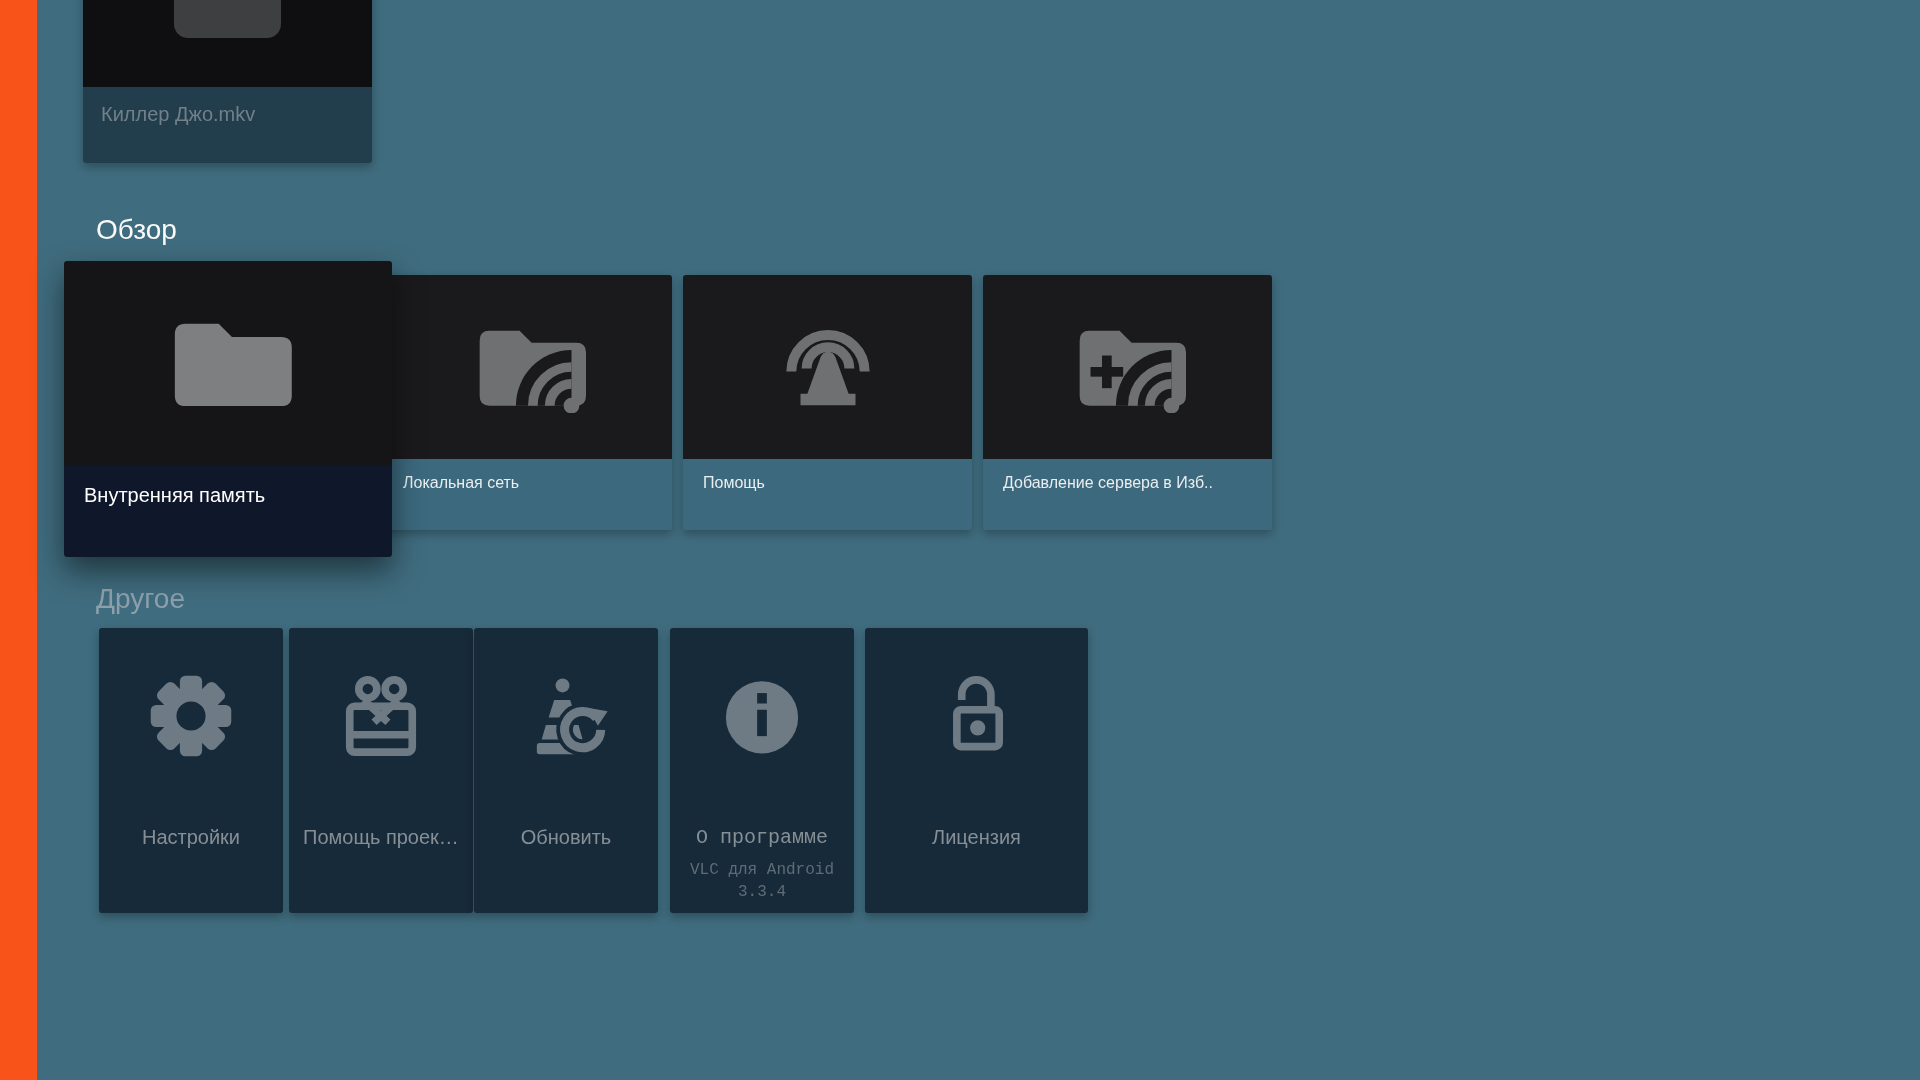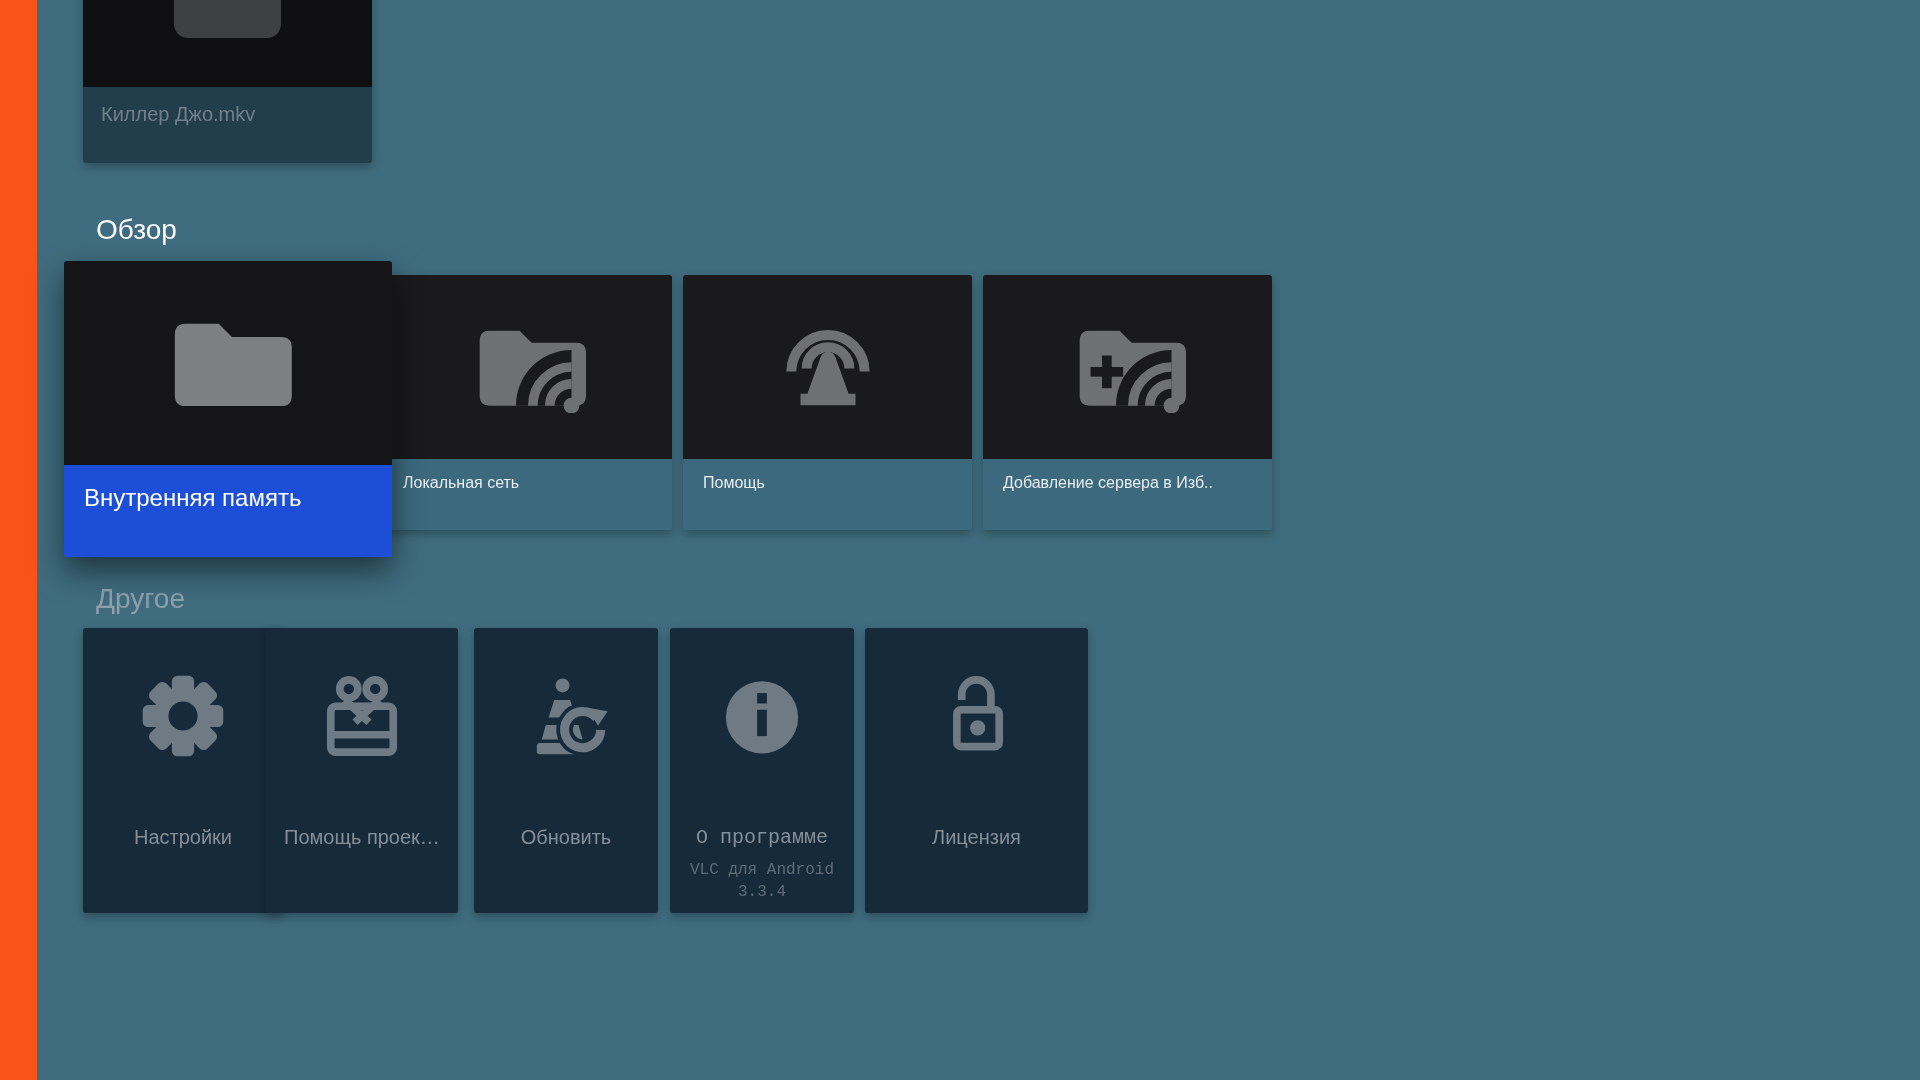--- a/index.html
+++ b/index.html
@@ -24,26 +24,26 @@
   .section-title{position:absolute;left:96px;font-size:28px;line-height:34px;}
   .title-browse{top:213px;color:#FAFAFA;}
   .title-other{top:582px;color:#8DA0AB;}
 
   
   .browse-card{top:275px;width:289px;height:255px;z-index:1;}
   .browse-thumb{height:184px;background:#1A1A1C;color:#6F7072;--icon-bg:#1A1A1C;}
   .browse-label{height:71px;background:#3C697E;padding:15px 20px 0;color:#E9EEF0;font-size:16px;white-space:nowrap;}
   .card-focused{left:64px;top:261px;width:328px;height:296px;z-index:3;box-shadow:0 14px 30px rgba(0,0,0,0.5);}
   .card-focused .browse-thumb{height:204px;background:#151517;color:#7E7F81;--icon-bg:#151517;}
-  .card-focused .browse-label{height:92px;background:#1d4ed8;padding:19px 20px 0;color:#FFFFFF;font-size:24px;}
+  .card-focused .browse-label{height:92px;background:#0f172a;padding:19px 20px 0;color:#FFFFFF;font-size:20px;}
   .pos-2{left:383px;} .pos-3{left:683px;} .pos-4{left:983px;}
 
   
   .other-card{top:628px;width:184px;height:285px;background:#172A39;color:#6E7B85;}
-  .o-1{left:83px;padding-left:16px;} .o-2{left:266px;padding-left:8px;} .o-3{left:474px;} .o-4{left:670px;font-family:Liberation Mono, monospace;} .o-5{left:865px;padding-left:39px;}
+  .o-1{left:99px;} .o-2{left:289px;} .o-3{left:474px;} .o-4{left:670px;font-family:Liberation Mono, monospace;} .o-5{left:865px;padding-left:39px;}
   .other-icon{position:absolute;top:38px;left:0;width:100%;display:flex;justify-content:center;}
   .other-label{position:absolute;top:198px;left:0;width:100%;text-align:center;font-size:20px;color:#878F96;}
   .other-sub{position:absolute;top:231px;left:0;width:100%;text-align:center;font-size:16px;line-height:22px;color:#5E6C76;}
 
   svg{display:block;}
 </style>
 </head>
 <body>
 
 <div id="screen">

